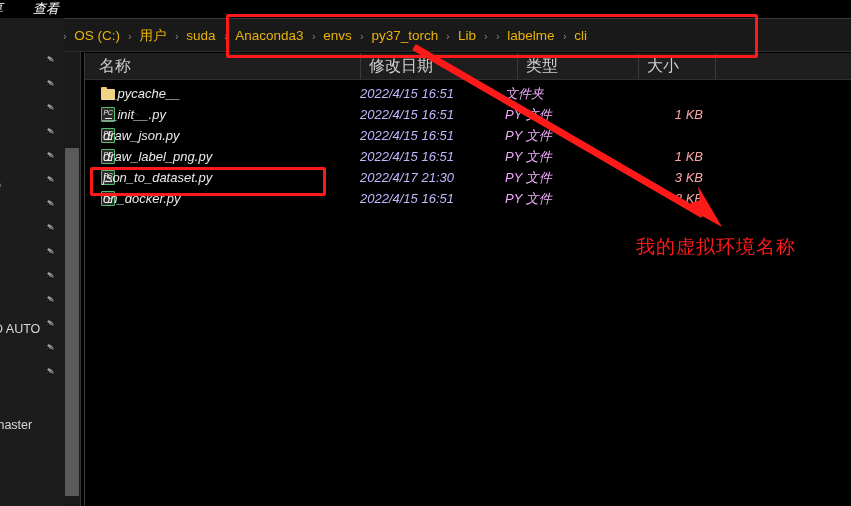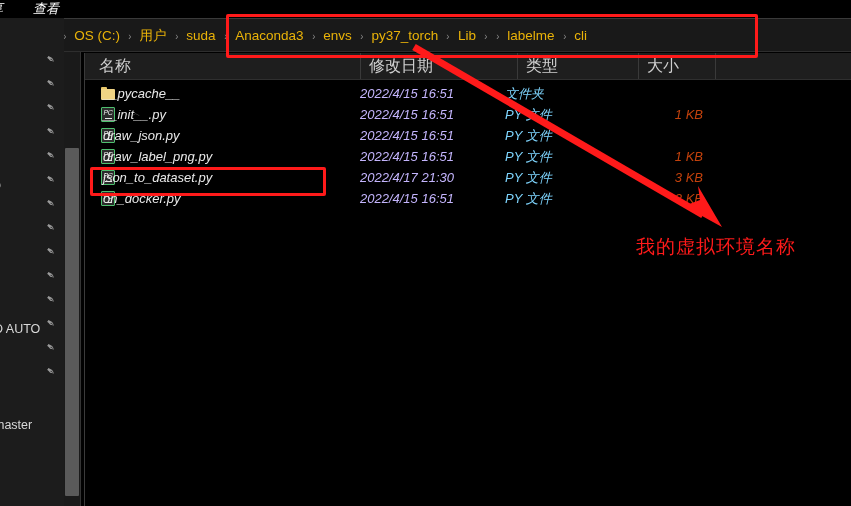--- a/index.html
+++ b/index.html
@@ -109,22 +109,22 @@
   .cell {
     position: absolute;
     top: 0;
     height: 21px;
     line-height: 21px;
     font-size: 13px;
     white-space: nowrap;
   }
   .cell-name  { left: 18px; color: #e9e9e9; }
   .cell-date  { left: 275px; color: #c4b5fd; }
-  .cell-type  { left: 420px; color: #7dd3fc; }
-  .cell-size  { left: 545px; width: 85px; text-align: right; color: #c2410c; padding-right: 12px; box-sizing: border-box;}
+  .cell-type  { left: 420px; color: #f0abfc; }
+  .cell-size  { left: 545px; width: 85px; text-align: right; color: #fca5a5; padding-right: 12px; box-sizing: border-box;}
 
   .icon-box {
     position: absolute;
     left: 16px; top: 3px;
     width: 15px; height: 15px;
   }
 
   
   .folder-ic {
     width: 15px; height: 13px;

